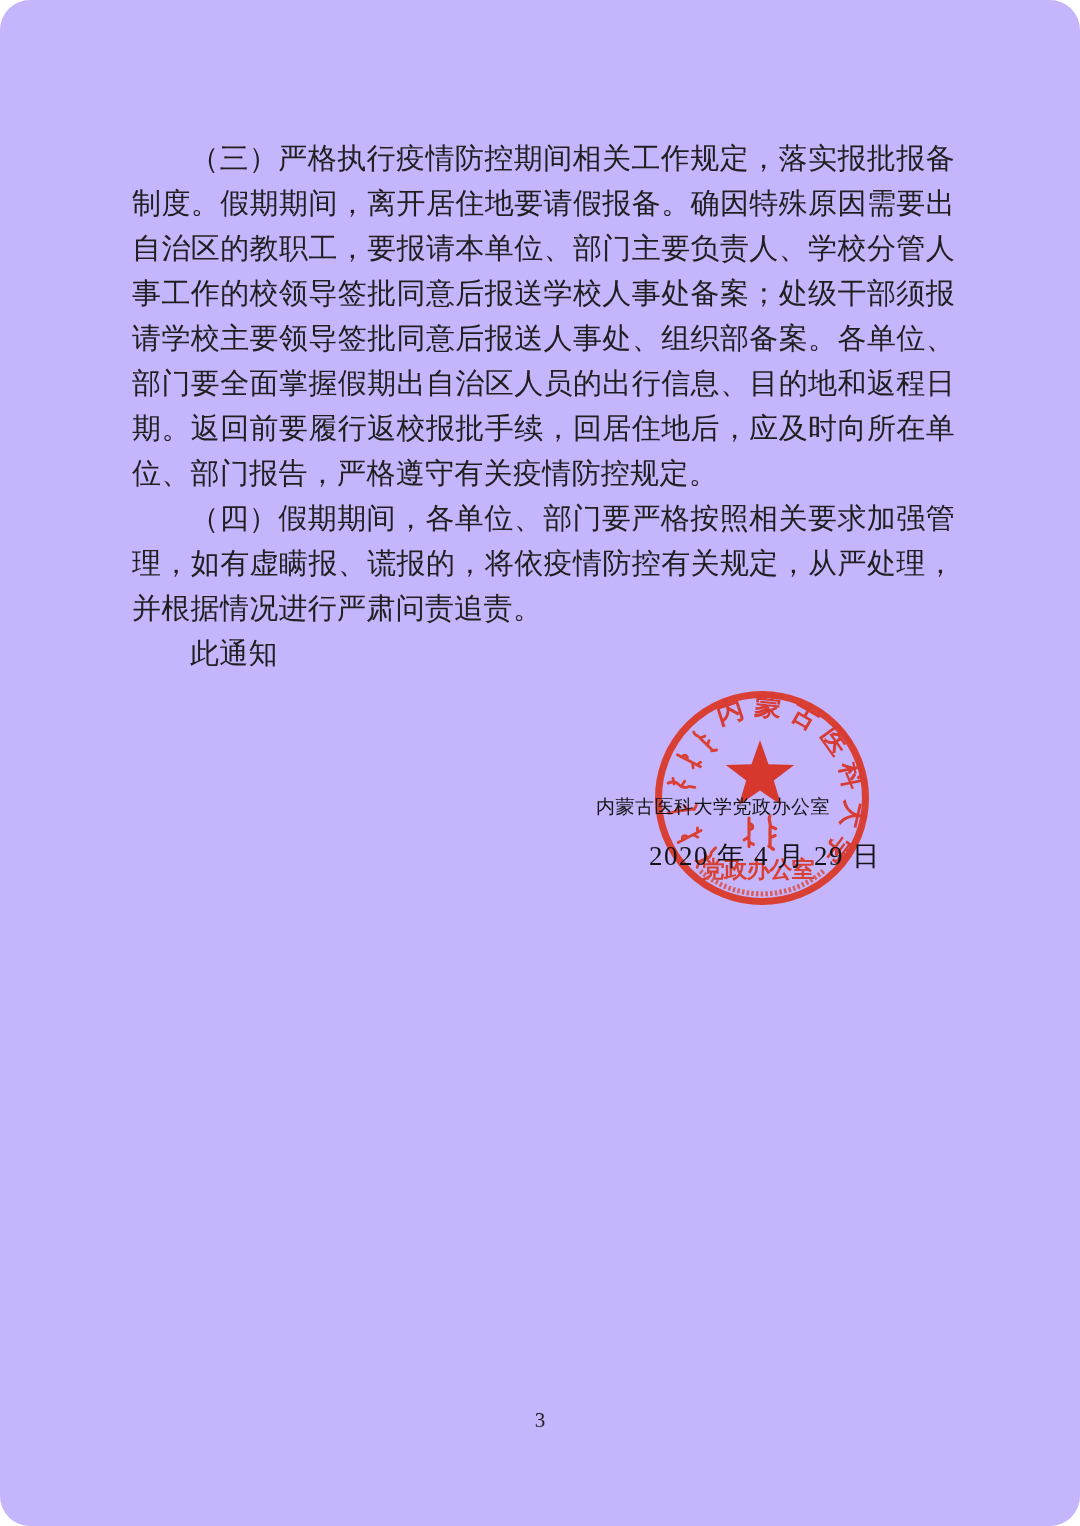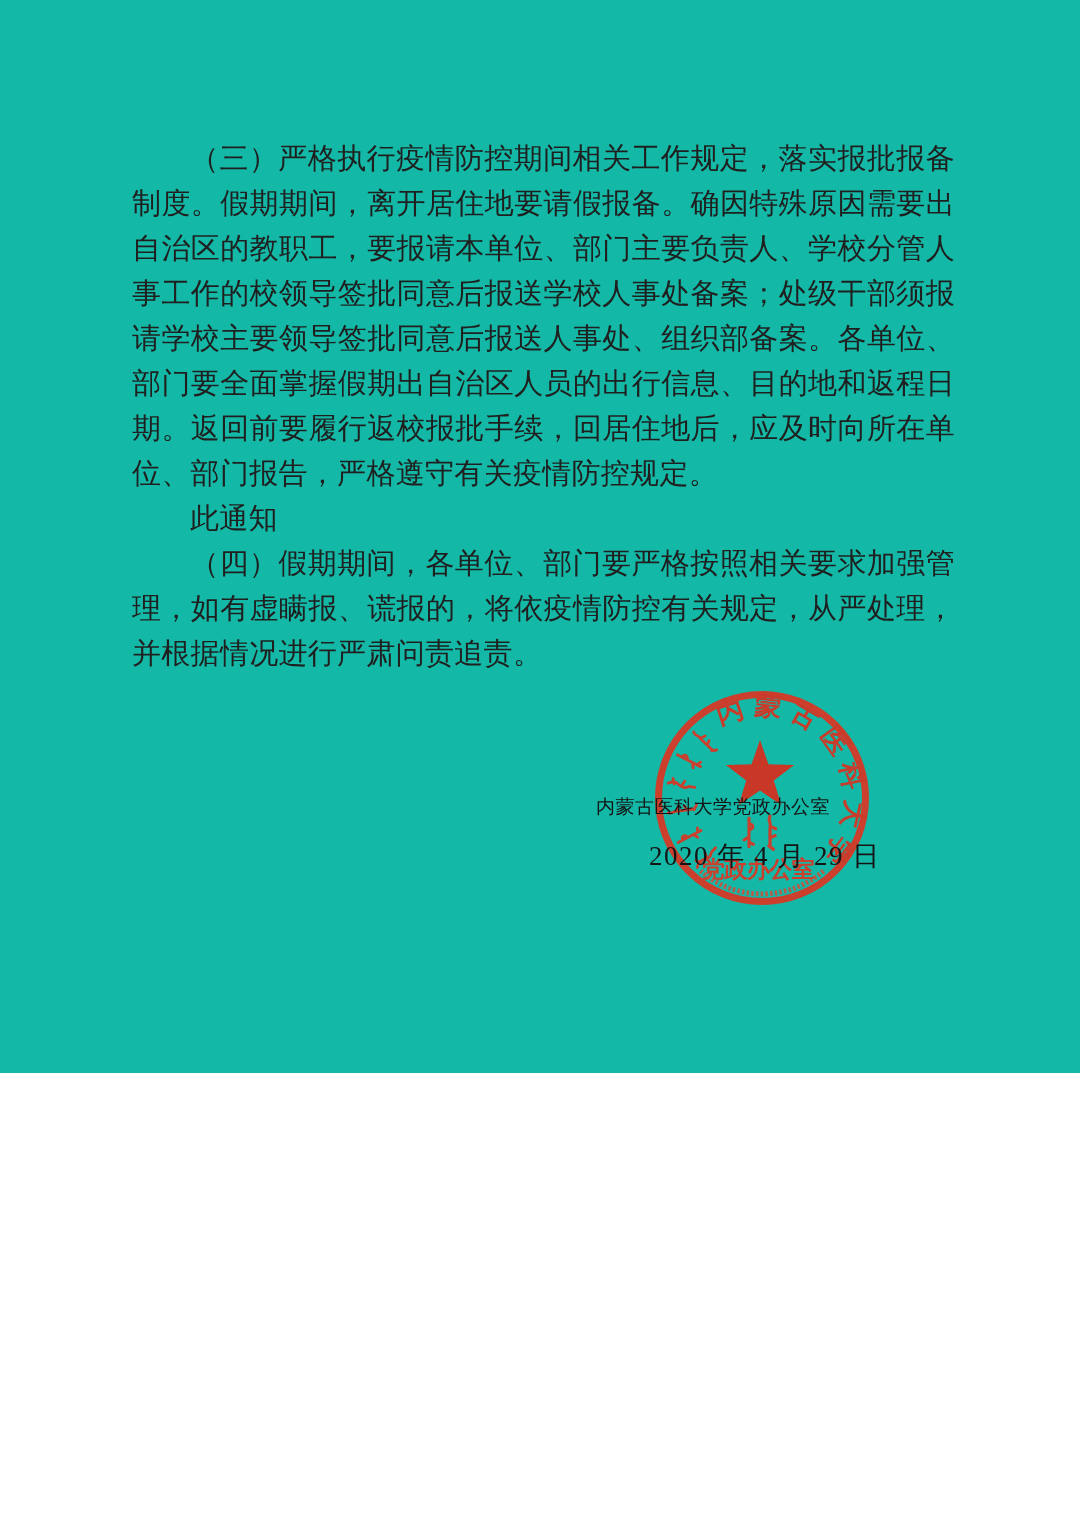--- a/index.html
+++ b/index.html
@@ -1,22 +1,23 @@
 <!DOCTYPE html>
 <html><head>
 <meta charset="utf-8">
 <style>
   html, body { margin: 0; padding: 0; background: #ffffff; }
   .page {
     position: relative;
     width: 1080px;
-    height: 1073px;
-    background: #14b8a6;
+    height: 1526px;
+    background: #c4b5fd;
     overflow: hidden;
     font-family: "Liberation Serif", "DejaVu Serif", serif;
+    border-radius: 30px;
   }
   .body-text {
     position: absolute;
     left: 132px;
     top: 136px;
     width: 823px;
     color: #1f1f1f;
   }
   .para {
     margin: 0;
@@ -68,22 +69,22 @@
     color: #222222;
   }
 </style>
 </head>
 <body>
 
 <div class="page">
 
   <div class="body-text">
     <p class="para">（三）严格执行疫情防控期间相关工作规定，落实报批报备制度。假期期间，离开居住地要请假报备。确因特殊原因需要出自治区的教职工，要报请本单位、部门主要负责人、学校分管人事工作的校领导签批同意后报送学校人事处备案；处级干部须报请学校主要领导签批同意后报送人事处、组织部备案。各单位、部门要全面掌握假期出自治区人员的出行信息、目的地和返程日期。返回前要履行返校报批手续，回居住地后，应及时向所在单位、部门报告，严格遵守有关疫情防控规定。</p>
+    <p class="para">（四）假期期间，各单位、部门要严格按照相关要求加强管理，如有虚瞒报、谎报的，将依疫情防控有关规定，从严处理，并根据情况进行严肃问责追责。</p>
     <p class="para closing">此通知</p>
-    <p class="para">（四）假期期间，各单位、部门要严格按照相关要求加强管理，如有虚瞒报、谎报的，将依疫情防控有关规定，从严处理，并根据情况进行严肃问责追责。</p>
   </div>
 
   <div class="sig-org">内蒙古医科大学党政办公室</div>
 
   <div class="sig-date">2020 年 4 月 29 日</div>
 
   <svg class="seal" viewBox="0 0 228 228" xmlns="http://www.w3.org/2000/svg">
     <defs>
       <g id="mg1" fill="none" stroke="#dc3523" stroke-width="2.8" stroke-linecap="round">
         <path d="M0,0 C2.5,4 2.5,8 0,11 C-2.5,14 -2,18 0,21 L0,27"></path>

